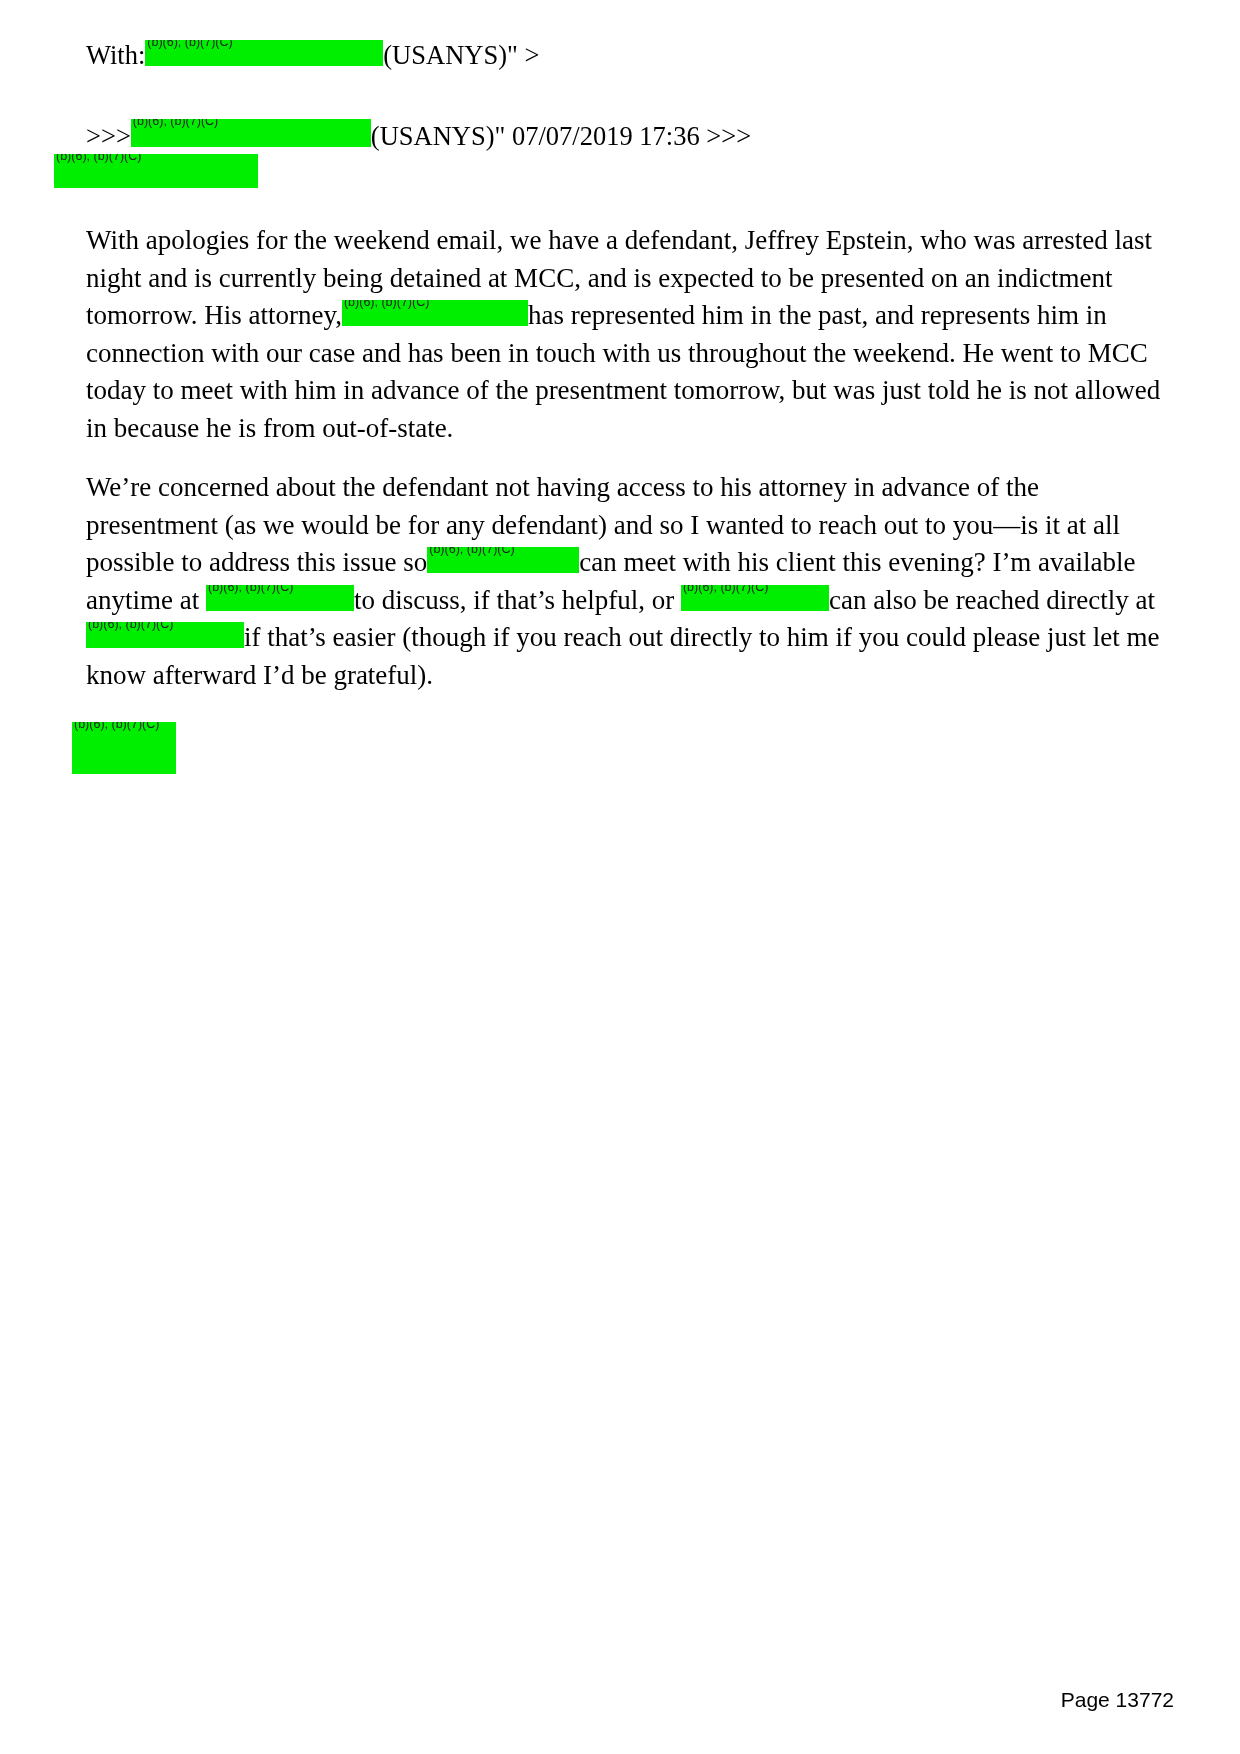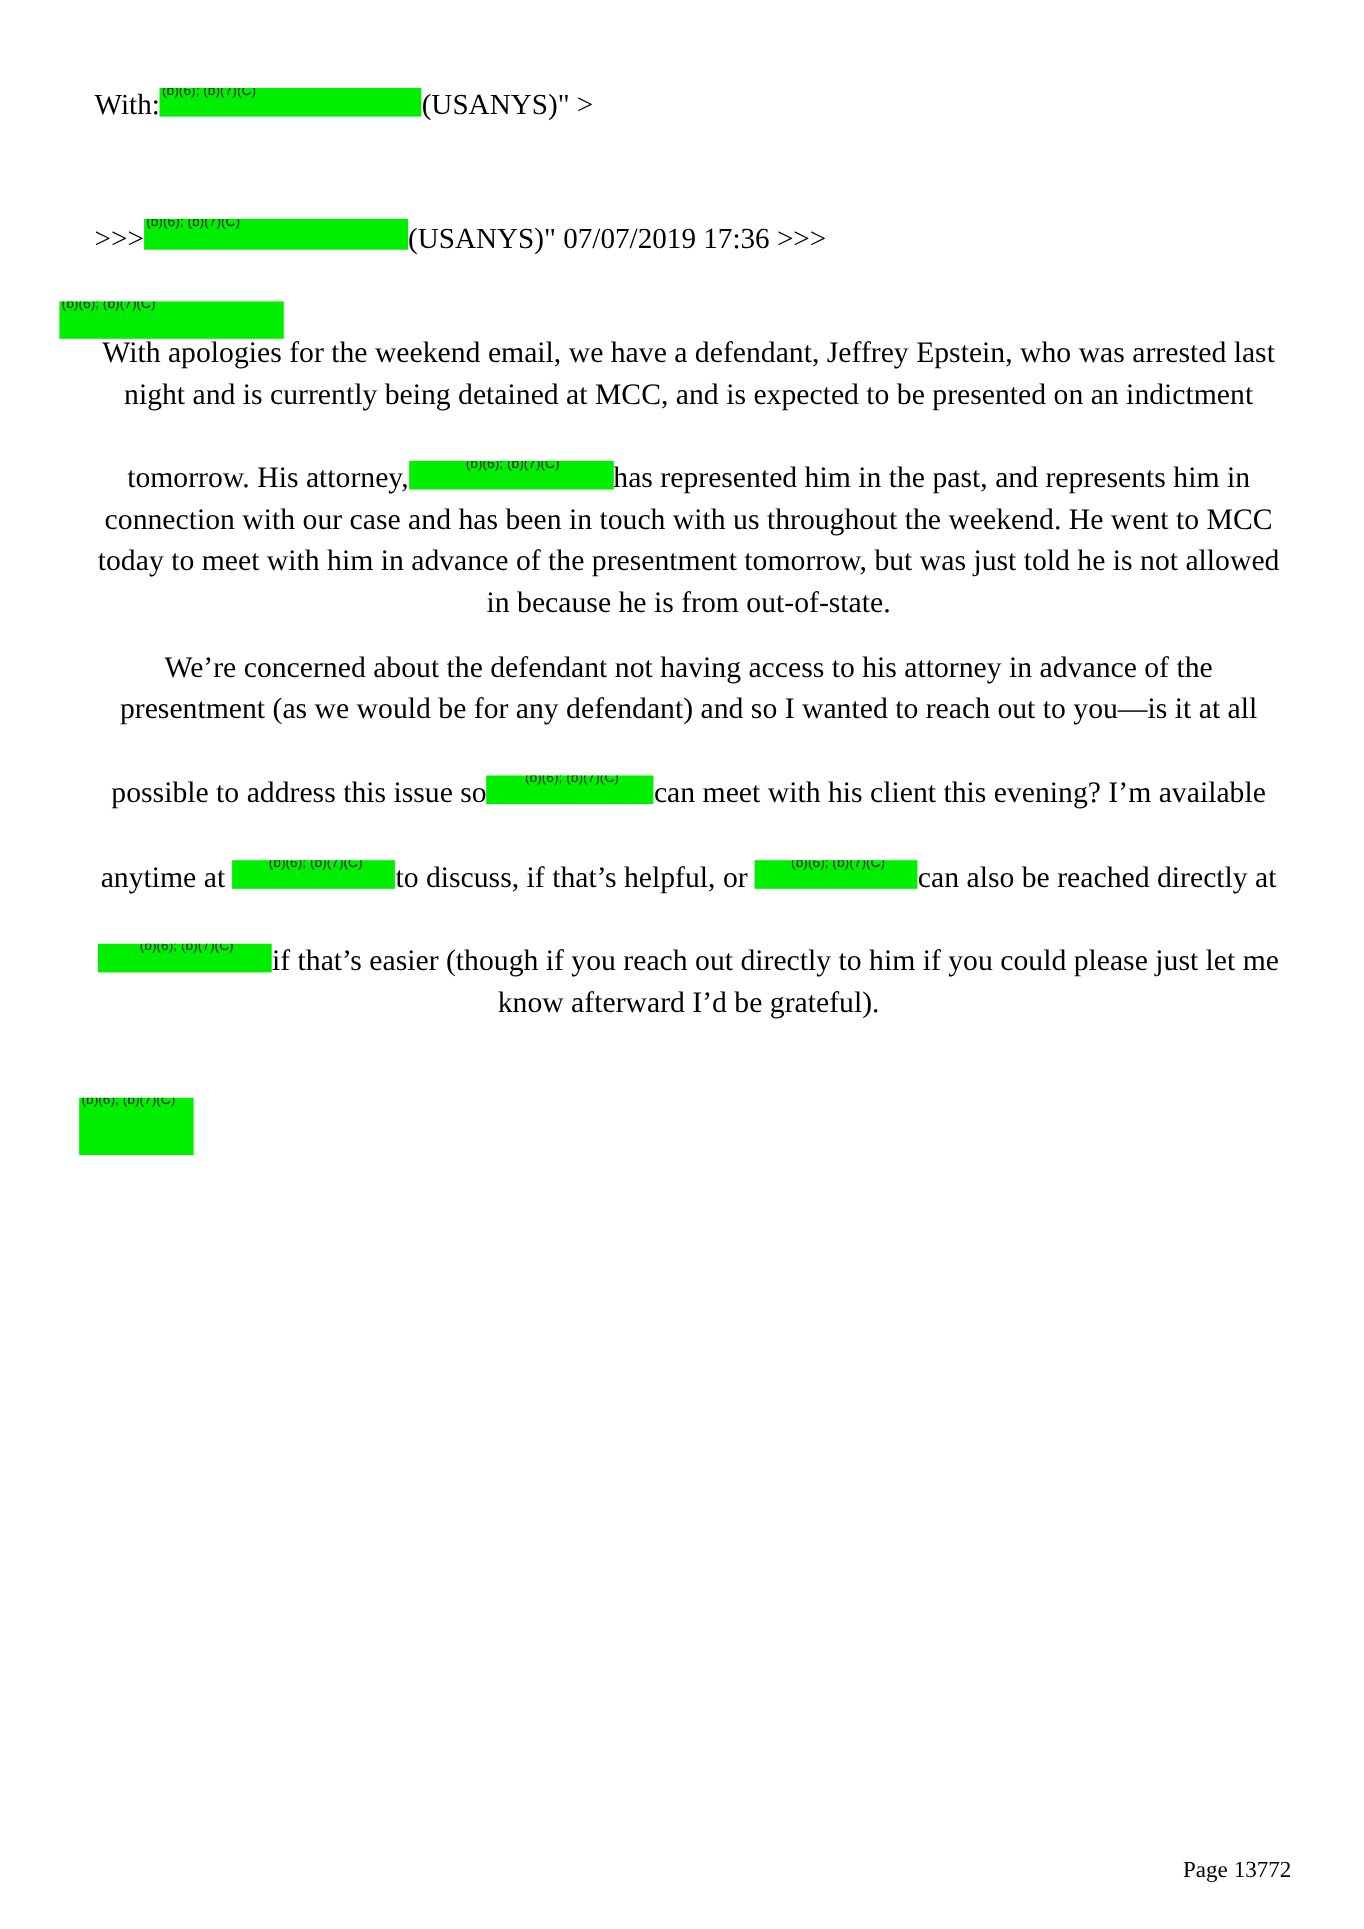--- a/index.html
+++ b/index.html
@@ -30,38 +30,37 @@
     width: 1080px;
   }
   .line {
     font-size: 26.5px;
     line-height: 31px;
     white-space: nowrap;
   }
   .para {
     font-size: 27px;
     line-height: 37.5px;
-    text-align: center;
+    text-align: left;
   }
   .redaction {
     display: inline-block;
     background: #00ef00;
     color: #222222;
     font-family: "Liberation Sans", sans-serif;
     font-size: 12.5px;
     line-height: 14px;
     vertical-align: baseline;
     padding: 0;
     overflow: hidden;
     position: relative;
     top: 2px;
     border: 0;
     text-indent: 1px;
     box-sizing: border-box;
-    margin-top: 40px;
   }
   .redaction span {
     position: relative;
     top: -5px;
     left: 1px;
   }
   .r-from     { width: 238px; height: 26px; }
   .r-to       { width: 390px; height: 26px; }
   .r-quote1   { width: 240px; height: 28px; }
   .r-quote2   { width: 204px; height: 34px; }
@@ -83,21 +82,21 @@
 
   .sig-wrap {
     position: relative;
     left: -14px;
     margin-top: 4px;
   }
   .page-number {
     position: absolute;
     right: 66px;
     bottom: 42px;
-    font-family: Liberation Serif, serif;
+    font-family: Liberation Sans, sans-serif;
     font-size: 21px;
     color: #000000;
     margin-left: 38px;
   }
 </style>
 </head>
 <body>
 
 <div class="page">
 

